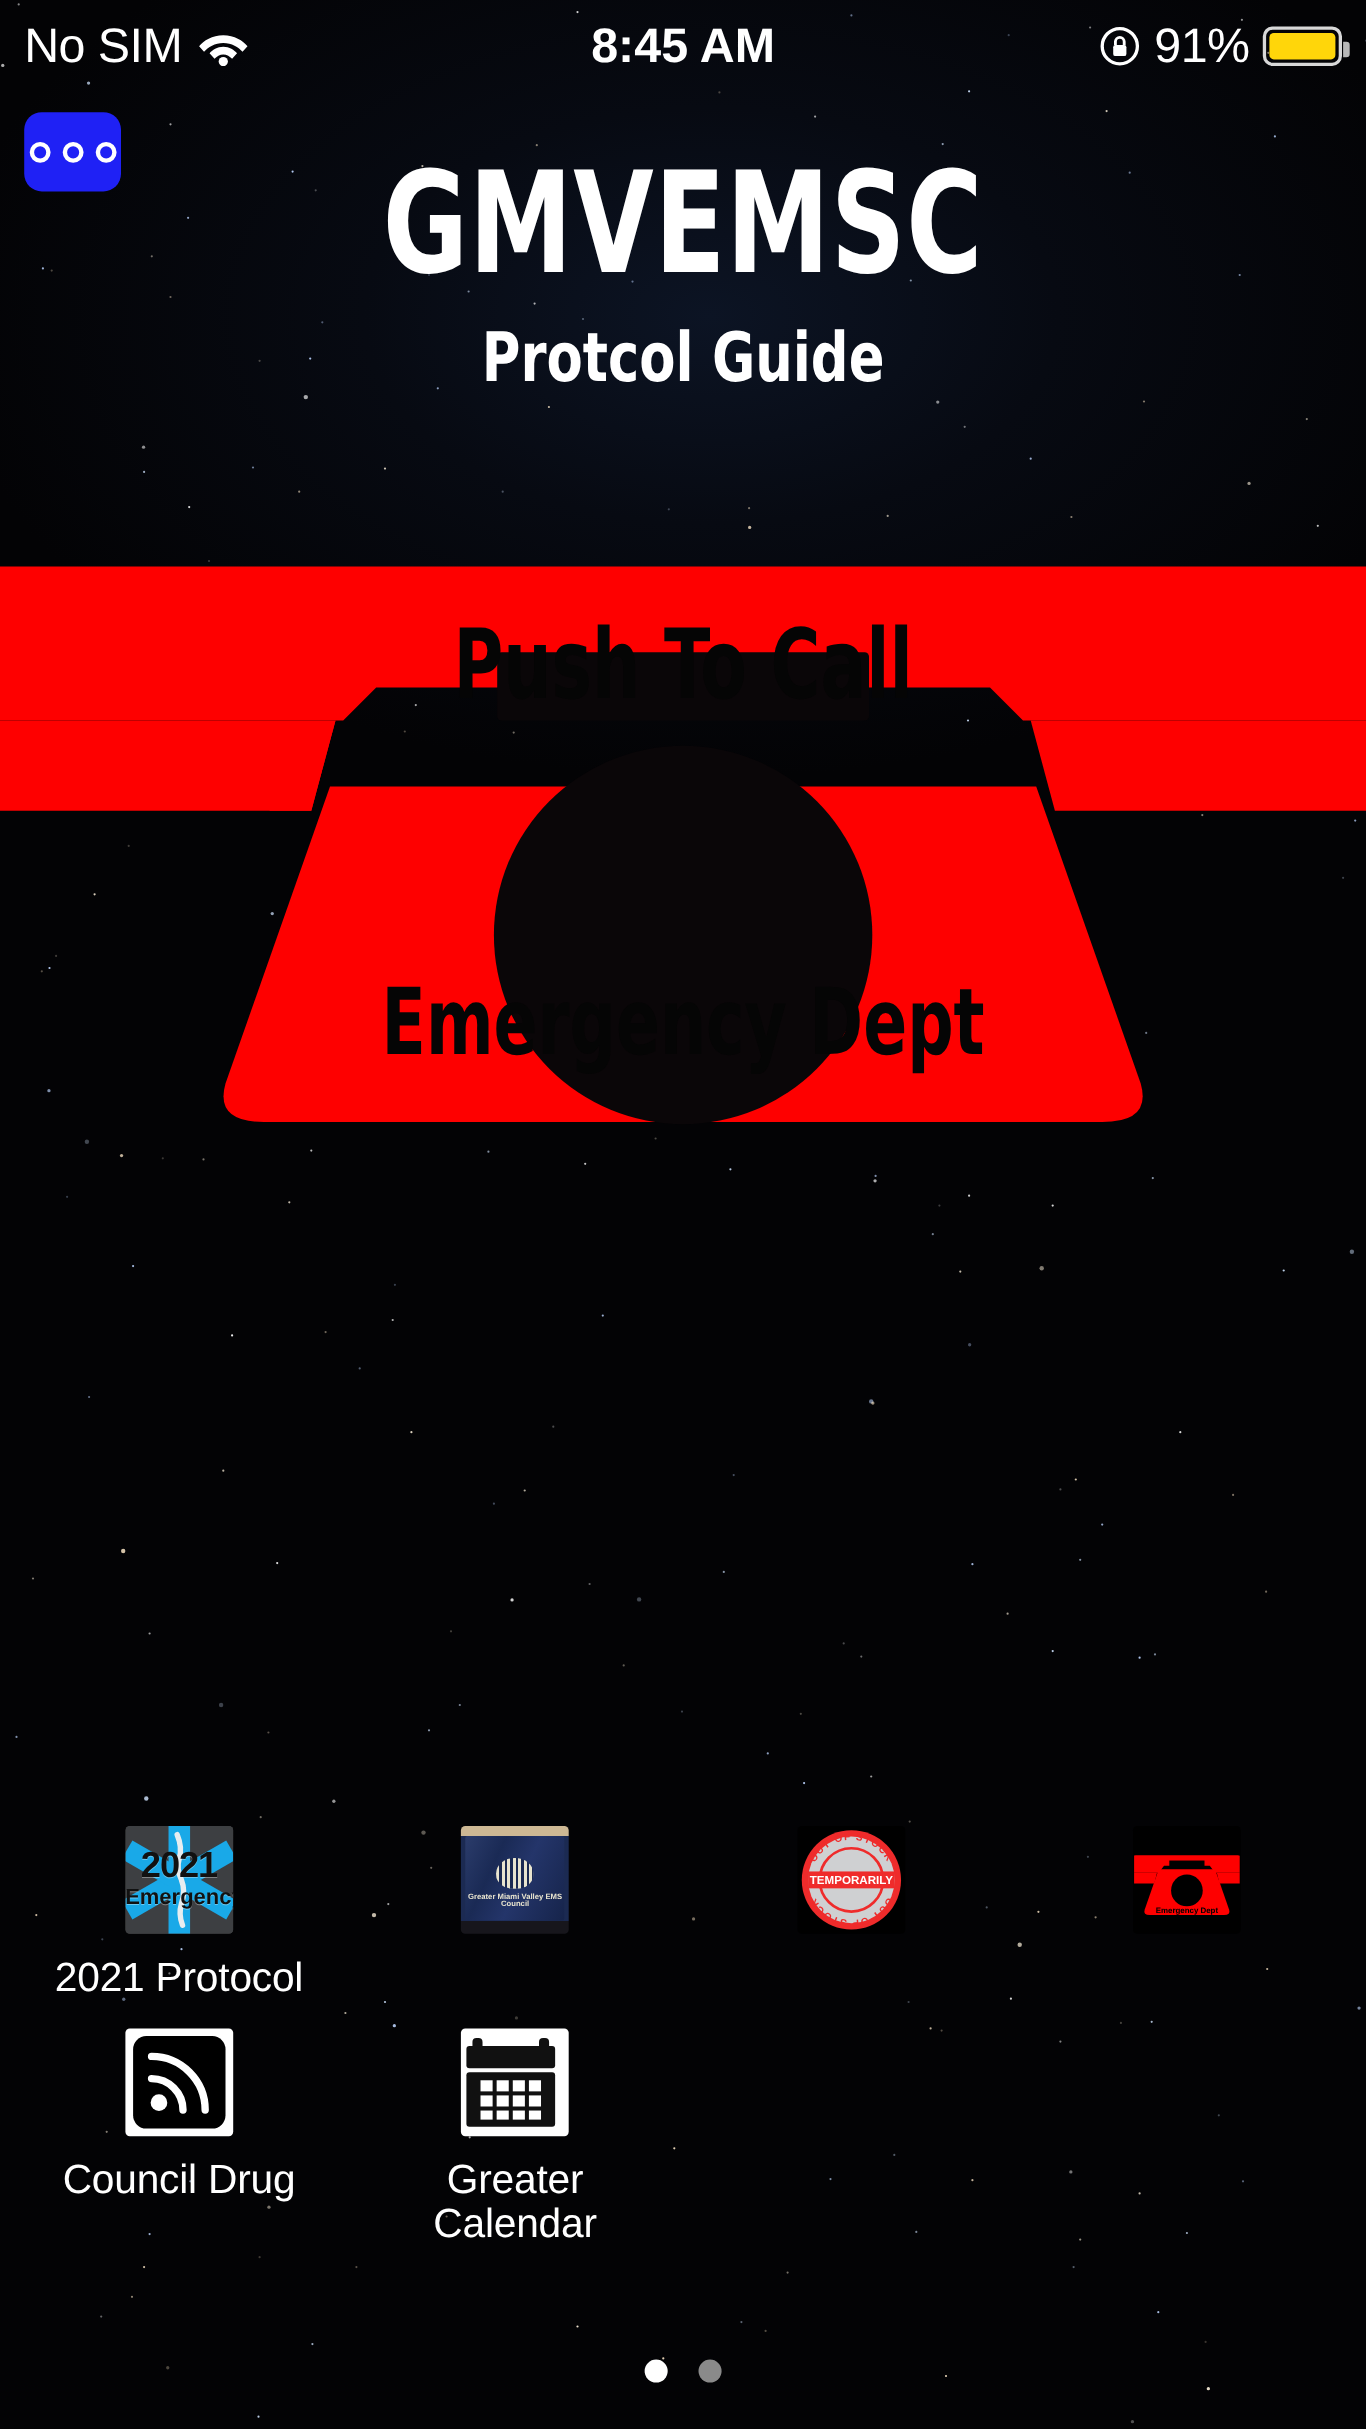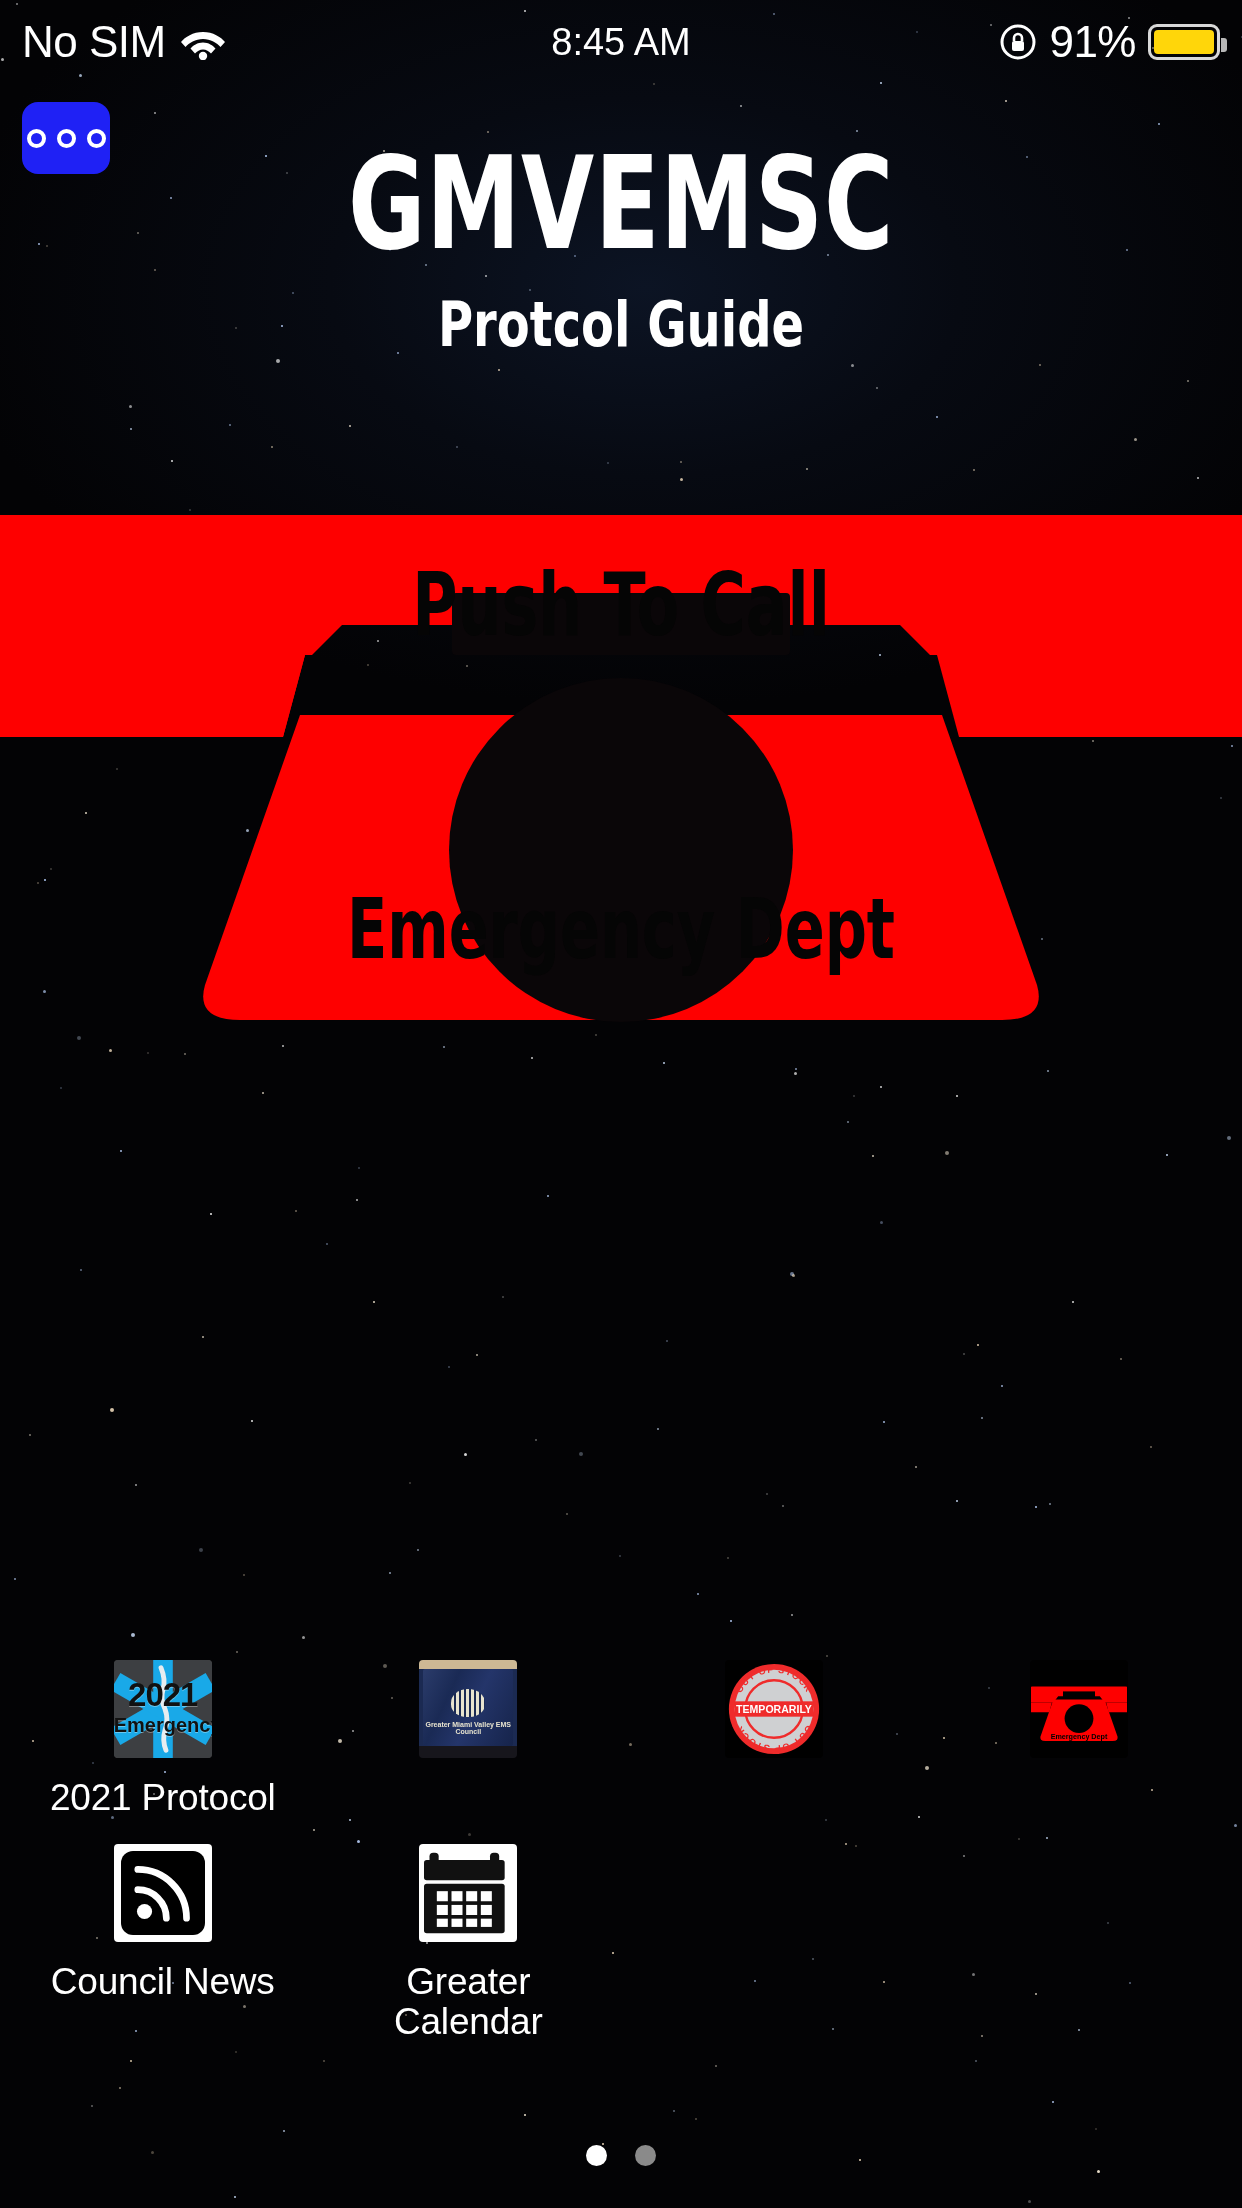--- a/index.html
+++ b/index.html
@@ -22,21 +22,21 @@
   #stars{position:absolute;inset:0;pointer-events:none;}
   #stars i{position:absolute;display:block;border-radius:50%;background:#fff;}
 
   
   .statusbar{
     position:absolute; top:0; left:0; right:0; height:84px;
     display:flex; align-items:center; color:#fff; z-index:30;
   }
   .sb-left{position:absolute;left:22px;display:flex;align-items:center;gap:14px;}
   .sb-text{font-size:44px;font-weight:500;letter-spacing:-0.5px;}
-  .sb-center{position:absolute;left:0;right:0;text-align:center;font-size:38px;font-weight:400;}
+  .sb-center{position:absolute;left:0;right:0;text-align:center;font-size:44px;font-weight:700;}
   .sb-right{position:absolute;right:22px;display:flex;align-items:center;gap:12px;}
   .batt{
     width:72px;height:36px;border:3px solid #d8d8d8;border-radius:9px;
     position:relative;padding:3px;
   }
   .batt::after{
     content:"";position:absolute;right:-10px;top:11px;width:6px;height:14px;
     background:#b8b8b8;border-radius:0 3px 3px 0;
   }
   .batt > span{display:block;height:100%;width:100%;background:#ffd60a;border-radius:4px;}
@@ -551,21 +551,21 @@
     <div class="app">
       <span class="app-icon ic-rss">
         <span class="inner">
           <svg width="84" height="84" viewBox="0 0 100 100">
             <circle cx="28" cy="72" r="9" fill="#fff"></circle>
             <path d="M20 46 a34 34 0 0 1 34 34" stroke="#fff" stroke-width="8" fill="none" stroke-linecap="round"></path>
             <path d="M20 22 a58 58 0 0 1 58 58" stroke="#fff" stroke-width="8" fill="none" stroke-linecap="round"></path>
           </svg>
         </span>
       </span>
-      <span class="app-label">Council News</span>
+      <span class="app-label">Council Drug</span>
     </div>
 
     <div class="app">
       <span class="app-icon ic-cal">
         <svg width="92" height="88" viewBox="0 0 100 96">
           <rect x="8" y="4" width="10" height="18" rx="4" fill="#111"></rect>
           <rect x="74" y="4" width="10" height="18" rx="4" fill="#111"></rect>
           <rect x="2" y="12" width="88" height="22" rx="3" fill="#111"></rect>
           <rect x="2" y="38" width="88" height="54" rx="3" fill="#111"></rect>
           <g fill="#fff">

